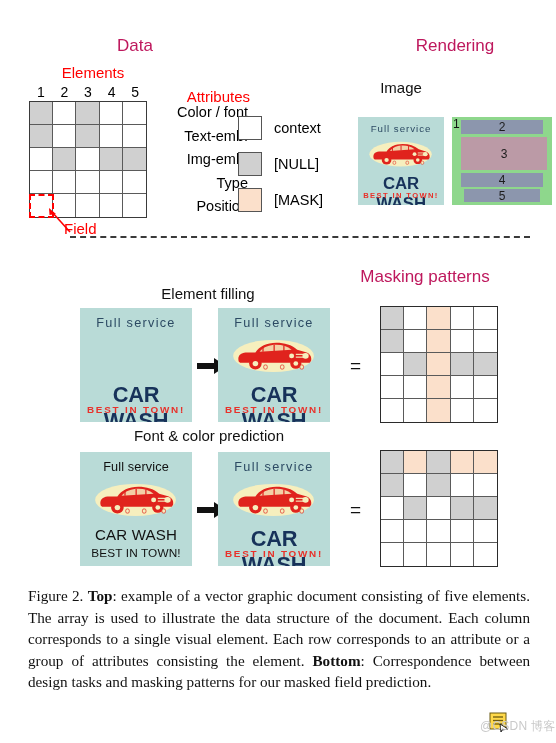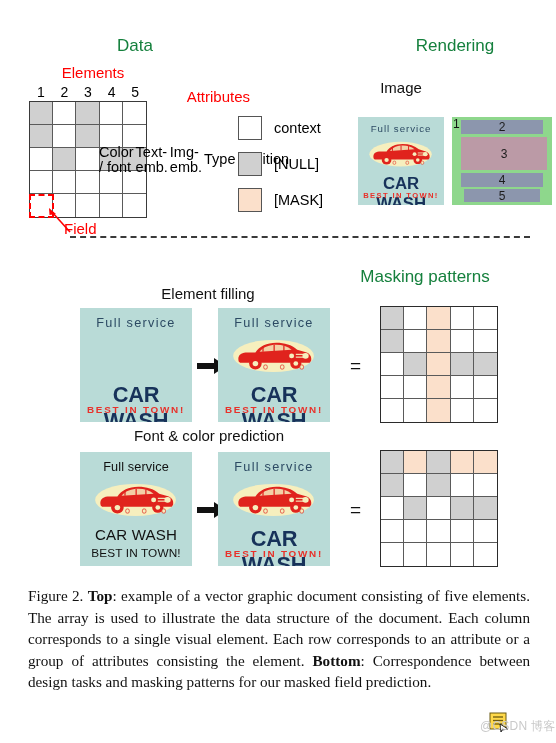--- a/index.html
+++ b/index.html
@@ -7,21 +7,21 @@
     width:556px;height:743px;
     background:#ffffff;
     font-family:"Liberation Sans", sans-serif;
     color:#000;
     position:relative;
     overflow:hidden;
   }
   .fig{position:absolute;left:0;top:0;width:556px;height:743px;}
 
   
-  .sec-title{font-size:17px;font-weight:400;color:#15803d;text-align:center;}
+  .sec-title{font-size:17px;font-weight:400;color:#be185d;text-align:center;}
   .sub-title{font-size:15px;font-weight:400;color:#111;text-align:center;}
 
   
   #data-title{position:absolute;left:60px;top:36px;width:150px;}
   #elements-label{position:absolute;left:38px;top:64px;width:110px;font-size:15px;color:#ff0000;text-align:center;}
   #attributes-label{position:absolute;left:146px;top:88px;width:104px;font-size:15px;color:#ff0000;text-align:right;}
 
   #col-nums{position:absolute;left:29px;top:84px;width:118px;height:16px;display:flex;}
   #col-nums span{flex:1;text-align:center;font-size:14px;line-height:16px;}
 
@@ -35,21 +35,21 @@
   .c-null{background:#d0d0d0;}
   .c-mask{background:#fbe0cb;}
 
   #field-box{position:absolute;left:29px;top:194px;width:25px;height:24px;
              border:2.2px dashed #ff0000;box-sizing:border-box;}
   #field-arrow{position:absolute;left:44px;top:208px;width:30px;height:26px;}
   #field-label{position:absolute;left:64px;top:220px;font-size:15px;color:#ff0000;}
 
   
   #attr-labels{position:absolute;left:140px;top:101px;width:110px;height:117px;
-               display:flex;justify-content:center;}
+               display:flex;flex-direction:column;}
   #attr-labels div{flex:1;display:flex;align-items:center;justify-content:flex-end;
                    font-size:14.5px;line-height:1;padding-right:2px;}
 
   
   #legend{position:absolute;left:238px;top:110px;width:110px;}
   .leg-row{display:flex;align-items:center;height:36px;}
   .leg-sw{width:24px;height:24px;border:1.6px solid #555;box-sizing:border-box;}
   .leg-tx{margin-left:12px;font-size:14.5px;}
 
   

